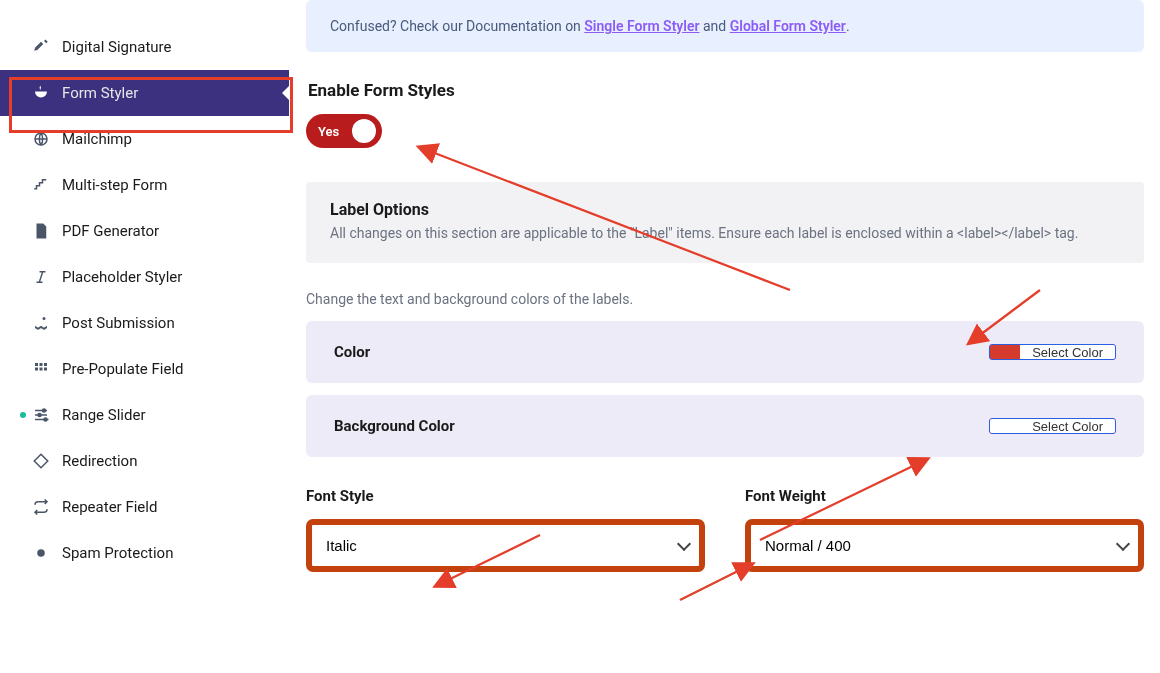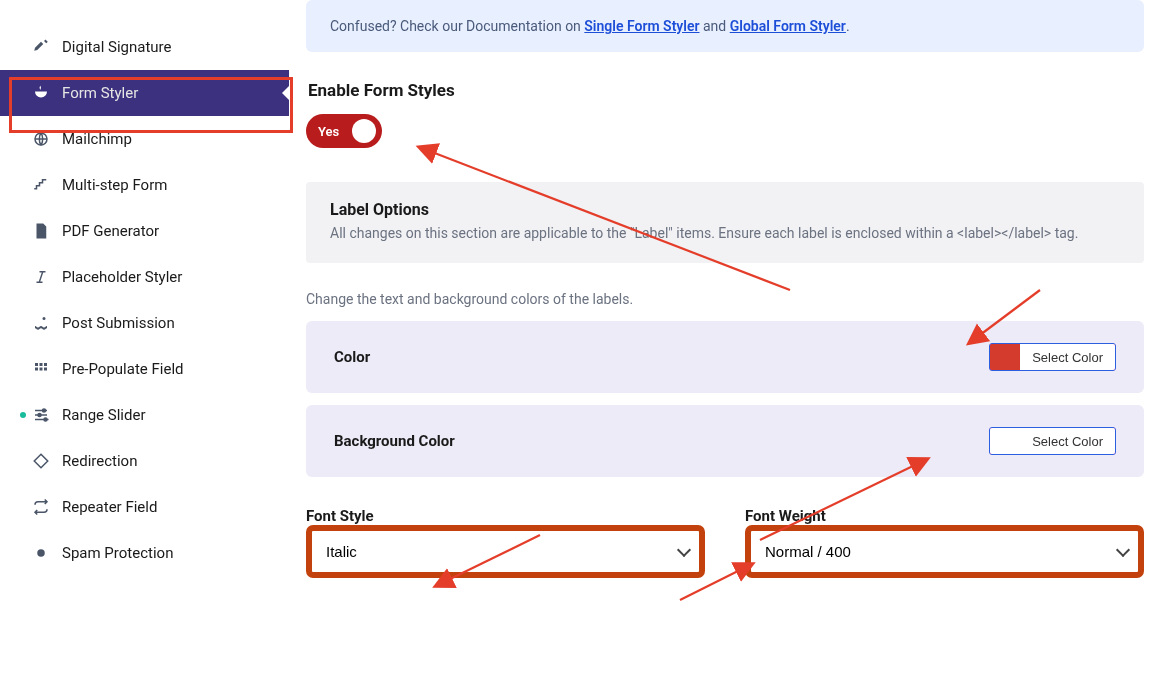--- a/index.html
+++ b/index.html
@@ -8,40 +8,40 @@
 .sidebar { width: 290px; background: #fff; border-right: 1px solid transparent; padding-top: 24px; position: relative; }
 .sidebar-item { display: flex; align-items: center; gap: 12px; padding: 14px 20px 14px 32px; font-size: 15px; cursor: pointer; color: #1a1a1a; position: relative; }
 .sidebar-item.active { background: #3c317e; color: #e5e5e5; position: relative; }
 .sidebar-item.active::after { content: ""; position: absolute; right: -1px; top: 50%; transform: translateY(-50%); width: 0; height: 0; border-top: 8px solid transparent; border-bottom: 8px solid transparent; border-right: 8px solid #fff; }
 .sidebar-item .dot { position: absolute; left: 20px; width: 6px; height: 6px; border-radius: 50%; background: #1abc9c; }
 .sidebar-item .icon { width: 18px; height: 18px; display: flex; align-items: center; justify-content: center; color: #4a5568; flex-shrink: 0; }
 .sidebar-item.active .icon { color: #fff; }
 .highlight-box { position: absolute; left: 9px; top: 77px; width: 284px; height: 56px; border: 3px solid #e43e2b; z-index: 5; pointer-events: none; }
 .main { flex: 1; padding: 0 16px 0 16px; overflow-y: auto; }
 .info-box { background: #e8efff; border-radius: 6px; padding: 18px 24px; margin-bottom: 28px; margin-top: 0; color: #495a7a; font-size: 14px; }
-.info-box a { color: #1d4ed8; font-weight: 600; text-decoration: underline; }
+.info-box a { color: #8b5cf6; font-weight: 600; text-decoration: underline; }
 .section-label { font-size: 17px; font-weight: 700; margin-bottom: 14px; margin-left: 2px; }
 .toggle { display: inline-flex; align-items: center; background: #b91c1c; border-radius: 20px; padding: 4px 6px 4px 12px; width: 76px; height: 34px; cursor: pointer; justify-content: space-between; }
 .toggle-label { color: #fff; font-size: 13px; font-weight: 600; }
 .toggle-knob { width: 24px; height: 24px; background: #fff; border-radius: 50%; }
 .panel-gray { background: #f2f2f5; border-radius: 4px; padding: 18px 24px 22px; margin-top: 34px; margin-bottom: 24px; }
 .panel-gray h3 { font-size: 16px; font-weight: 700; margin-bottom: 6px; }
 .panel-gray p { font-size: 14px; color: #6b7280; }
 .subsection { margin-top: 28px; }
 .subsection h3 { font-size: 16px; font-weight: 700; margin-bottom: 4px; }
 .subsection p { font-size: 14px; color: #6b7280; margin-bottom: 14px; }
 .color-row { background: #ecebf7; border-radius: 6px; padding: 22px 28px; display: flex; align-items: center; justify-content: space-between; margin-bottom: 12px; }
 .color-row .label { font-size: 15px; font-weight: 700; }
-.color-picker { display: flex; align-items: stretch; border: 1px solid #2b5fe0; border-radius: 3px; overflow: hidden; background: #ec4899; height: 28px; }
+.color-picker { display: flex; align-items: stretch; border: 1px solid #2b5fe0; border-radius: 3px; overflow: hidden; background: #ec4899; height: 16px; }
 .color-swatch { width: 30px; background: #d43b2d; }
 .color-swatch.empty { background: #fff; }
 .color-picker button { background: #fff; border: none; padding: 0 12px; font-size: 13px; cursor: pointer; color: #333; }
 .form-row { display: flex; gap: 40px; margin-top: 30px; }
 .form-col { flex: 1; }
-.form-col label { display: block; font-size: 15px; font-weight: 700; }
+.form-col label { display: block; font-size: 15px; font-weight: 700; margin-bottom: 14px; }
 .select-wrap { position: relative; }
 .select-wrap select { width: 100%; padding: 12px 40px 12px 14px; border: 6px solid #c2410c; border-radius: 7px; font-size: 15px; background: #fff; appearance: none; cursor: pointer; }
 .select-wrap::after { content: ""; position: absolute; right: 16px; top: 50%; width: 8px; height: 8px; border-right: 2px solid #444; border-bottom: 2px solid #444; transform: translateY(-70%) rotate(45deg); pointer-events: none; }
 .arrow-svg { position: absolute; pointer-events: none; z-index: 10; }
 </style>
 </head>
 <body>
 
 <div class="layout">
   <div class="sidebar">

